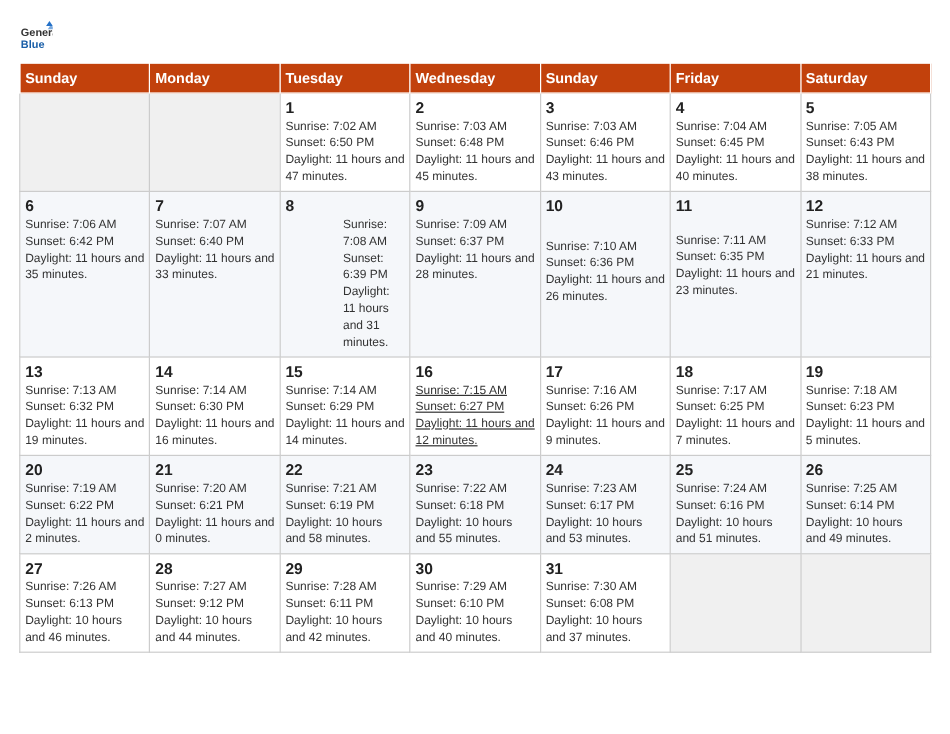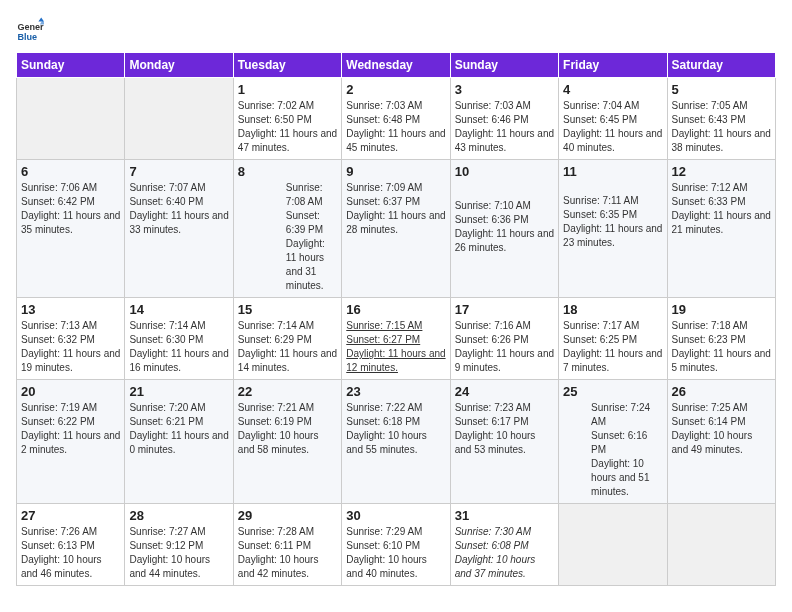--- a/index.html
+++ b/index.html
@@ -36,21 +36,21 @@
     .location {
       font-size: 14px;
       color: #555;
     }
     table {
       width: 100%;
       border-collapse: collapse;
       font-size: 11px;
     }
     thead tr th {
-      background-color: #6d28d9;
+      background-color: #c2410c;
       color: #fff;
       padding: 5px 4px;
       text-align: left;
       font-size: 12px;
       border: 1px solid #fff;
     }
     tbody tr td {
       border: 1px solid #ccc;
       vertical-align: top;
       padding: 4px;
@@ -259,21 +259,21 @@
 Daylight: 10 hours and 55 minutes.</div>
         </td>
         <td>
           <div class="day-number">24</div>
           <div class="day-info" style="white-space: pre-line;">Sunrise: 7:23 AM
 Sunset: 6:17 PM
 Daylight: 10 hours and 53 minutes.</div>
         </td>
         <td>
           <div class="day-number">25</div>
-          <div class="day-info" style="white-space: pre-line; margin-left: 28px;">Sunrise: 7:24 AM
+          <div class="day-info" style="white-space: pre-line;">Sunrise: 7:24 AM
 Sunset: 6:16 PM
 Daylight: 10 hours and 51 minutes.</div>
         </td>
         <td>
           <div class="day-number">26</div>
           <div class="day-info" style="white-space: pre-line;">Sunrise: 7:25 AM
 Sunset: 6:14 PM
 Daylight: 10 hours and 49 minutes.</div>
         </td>
       </tr>
@@ -297,21 +297,21 @@
 Daylight: 10 hours and 42 minutes.</div>
         </td>
         <td>
           <div class="day-number">30</div>
           <div class="day-info" style="white-space: pre-line;">Sunrise: 7:29 AM
 Sunset: 6:10 PM
 Daylight: 10 hours and 40 minutes.</div>
         </td>
         <td>
           <div class="day-number">31</div>
-          <div class="day-info" style="white-space: pre-line; font-style: italic;">Sunrise: 7:30 AM
+          <div class="day-info" style="white-space: pre-line;">Sunrise: 7:30 AM
 Sunset: 6:08 PM
 Daylight: 10 hours and 37 minutes.</div>
         </td>
         <td class="empty-cell"></td>
         <td class="empty-cell"></td>
       </tr>
     </tbody>
 </table>
 
 </body></html>

